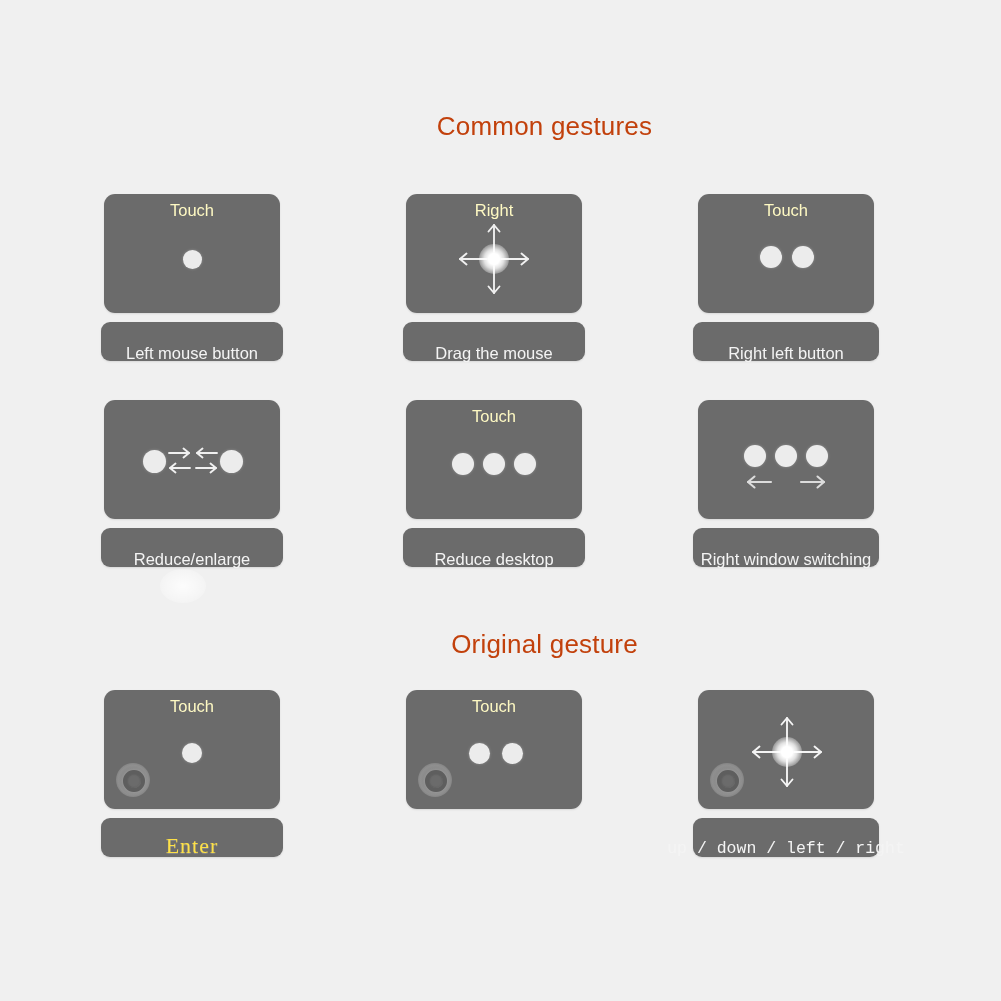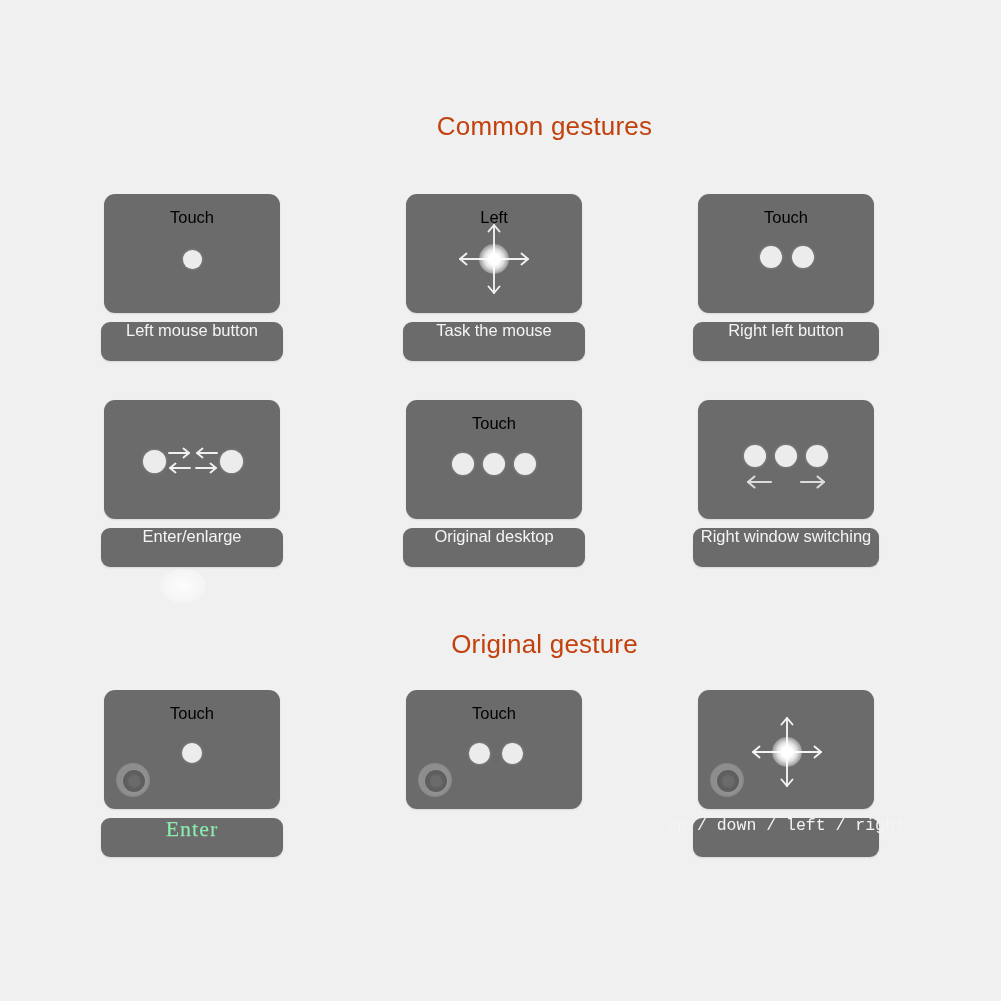--- a/index.html
+++ b/index.html
@@ -46,62 +46,62 @@
     width: 176px;
     height: 119px;
     margin: 0 auto;
     background: #6b6b6b;
     border-radius: 11px;
     box-shadow: 0 1px 2px rgba(0,0,0,0.10);
     overflow: hidden;
   }
   .pad-hint {
     position: absolute;
-    top: 14px;
+    top: 7px;
     left: 0;
     width: 176px;
     text-align: center;
     font-size: 16.5px;
-    color: #000000;
+    color: #fef9c3;
     white-space: nowrap;
   }
   .pad-canvas {
     position: absolute;
     left: 0; top: 0;
     width: 176px;
     height: 119px;
   }
 
   .caption {
     position: relative;
     margin: 9px auto 0 auto;
     height: 39px;
     background: #6b6b6b;
     border-radius: 9px;
     box-shadow: 0 1px 2px rgba(0,0,0,0.10);
     display: flex;
-    align-items: flex-start;
+    align-items: flex-end;
     justify-content: center;
     padding: 0 9px;
     box-sizing: border-box;
   }
   .caption-text {
     font-size: 16.5px;
     color: #f4f4f4;
     white-space: nowrap;
     line-height: 1;
   }
   .caption.w-wide  { width: 182px; }
   .caption.w-wider { width: 186px; }
 
   
   .caption-text.key {
     font-family: "Liberation Serif", serif;
     font-size: 22px;
-    color: #86efac;
+    color: #fde047;
     text-shadow: 0 1px 0 rgba(255,255,255,0.18);
     letter-spacing: 1px;
   }
 
   
   .dot {
     position: absolute;
     background: #ececec;
     border-radius: 50%;
     box-shadow: 0 0 3px rgba(255,255,255,0.28);
@@ -181,41 +181,41 @@
         <span class="dot" style="left:79px; top:56px; width:19px; height:19px;"></span>
       </div>
     </div>
     <div class="caption w-wide">
       <span class="caption-text">Left mouse button</span>
     </div>
   </div>
 
   <div class="card-group" style="left:401px; top:194px;">
     <div class="pad">
-      <div class="pad-hint">Left</div>
+      <div class="pad-hint">Right</div>
       <div class="pad-canvas">
         <div class="cross" style="left:51px; top:28px;">
           <div class="cross-core"></div>
           <svg width="74" height="74" viewBox="0 0 74 74">
             <g stroke="#f0f0f0" stroke-width="1.9" fill="none" stroke-linecap="round" stroke-linejoin="round">
               <path d="M37 30 L37 3"></path>
                 <path d="M31.5 9.5 L37 3 L42.5 9.5"></path>
               <path d="M37 44 L37 71"></path>
                 <path d="M31.5 64.5 L37 71 L42.5 64.5"></path>
               <path d="M30 37 L3 37"></path>
                 <path d="M9.5 31.5 L3 37 L9.5 42.5"></path>
               <path d="M44 37 L71 37"></path>
                 <path d="M64.5 31.5 L71 37 L64.5 42.5"></path>
             </g>
           </svg>
         </div>
       </div>
     </div>
     <div class="caption w-wide">
-      <span class="caption-text">Task the mouse</span>
+      <span class="caption-text">Drag the mouse</span>
     </div>
   </div>
 
   <div class="card-group" style="left:693px; top:194px;">
     <div class="pad">
       <div class="pad-hint">Touch</div>
       <div class="pad-canvas">
         <span class="dot" style="left:62px; top:52px; width:22px; height:22px;"></span>
         <span class="dot" style="left:94px; top:52px; width:22px; height:22px;"></span>
       </div>
@@ -241,36 +241,36 @@
 
             <path d="M86 68 L66 68"></path>
               <path d="M71.5 63.5 L66 68 L71.5 72.5"></path>
             <path d="M92 68 L112 68"></path>
               <path d="M106.5 63.5 L112 68 L106.5 72.5"></path>
           </g>
         </svg>
       </div>
     </div>
     <div class="caption w-wide">
-      <span class="caption-text">Enter/enlarge</span>
+      <span class="caption-text">Reduce/enlarge</span>
     </div>
   </div>
   <div class="ghost-blob" style="left:160px; top:569px;"></div>
 
   <div class="card-group" style="left:401px; top:400px;">
     <div class="pad">
       <div class="pad-hint">Touch</div>
       <div class="pad-canvas">
         <span class="dot" style="left:46px; top:53px; width:22px; height:22px;"></span>
         <span class="dot" style="left:77px; top:53px; width:22px; height:22px;"></span>
         <span class="dot" style="left:108px; top:53px; width:22px; height:22px;"></span>
       </div>
     </div>
     <div class="caption w-wide">
-      <span class="caption-text">Original desktop</span>
+      <span class="caption-text">Reduce desktop</span>
     </div>
   </div>
 
   <div class="card-group" style="left:693px; top:400px;">
     <div class="pad">
       <div class="pad-hint"></div>
       <div class="pad-canvas">
         <span class="dot" style="left:46px; top:45px; width:22px; height:22px;"></span>
         <span class="dot" style="left:77px; top:45px; width:22px; height:22px;"></span>
         <span class="dot" style="left:108px; top:45px; width:22px; height:22px;"></span>

